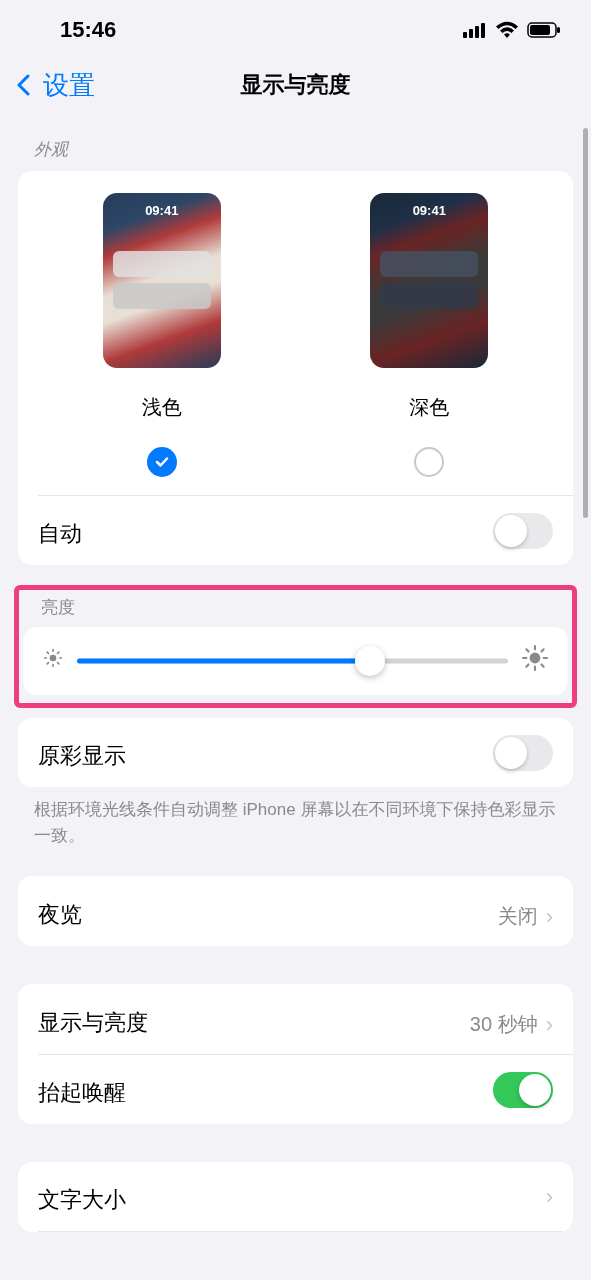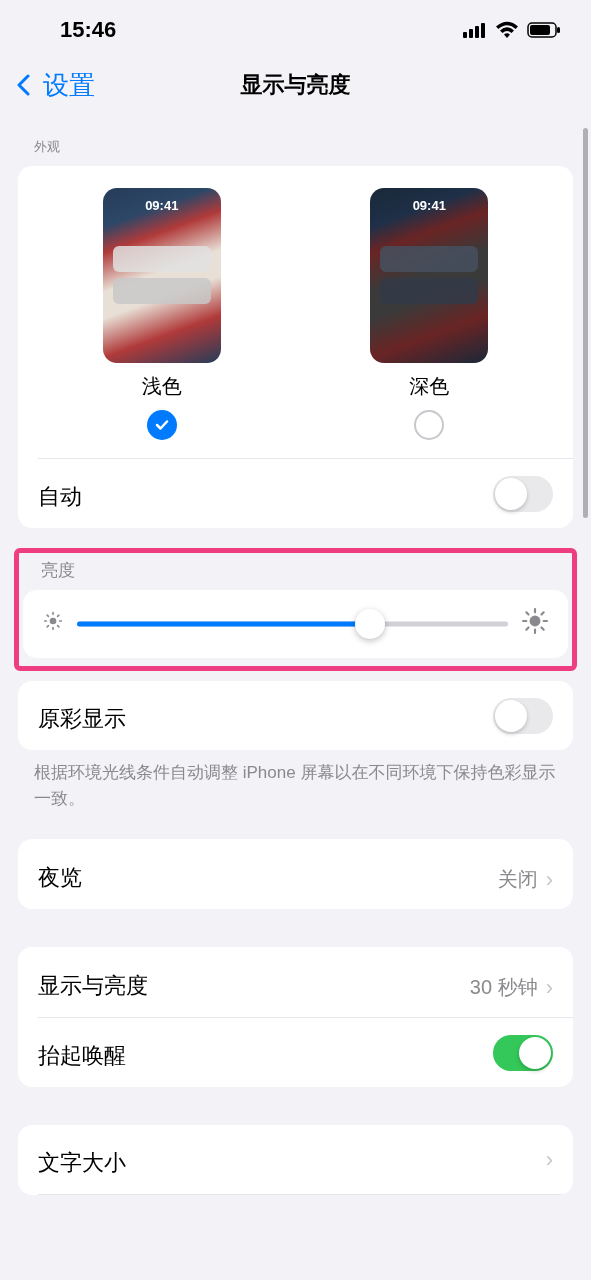--- a/index.html
+++ b/index.html
@@ -25,35 +25,36 @@
       height: 50px;
       display: flex;
       align-items: center;
       position: relative;
       padding: 0 16px;
     }
     .back { color: #007aff; font-size: 26px; display: flex; align-items: center; gap: 13px; }
     .title { position: absolute; left: 50%; transform: translateX(-50%); font-size: 22px; font-weight: 600; }
     .section-header {
       padding: 28px 34px 10px;
-      font-size: 13px;
+      font-size: 17px;
       color: #8a8a8e;
+      font-style: italic;
     }
     .group {
       background: #fff;
       border-radius: 14px;
       margin: 0 18px;
       overflow: hidden;
     }
     .appearance-row {
       display: flex;
       justify-content: space-around;
       padding: 22px 10px 18px;
     }
-    .appearance-option { display: flex; flex-direction: column; align-items: center; gap: 10px; }
+    .appearance-option { display: flex; flex-direction: column; align-items: center; gap: 26px; }
     .phone-preview {
       width: 118px;
       height: 175px;
       border-radius: 14px;
       position: relative;
       overflow: hidden;
     }
     .phone-light { background: linear-gradient(160deg,#263c59 0%,#2d4767 18%,#b03a3a 30%,#e8e0d6 48%,#e8e0d6 60%,#b03a3a 78%,#263c59 100%); }
     .phone-dark { background: linear-gradient(160deg,#1a2838 0%,#1e3048 18%,#6a2424 30%,#3a3a3a 48%,#3a3a3a 60%,#6a2424 78%,#1a2838 100%); }
     .phone-time { color: #fff; font-size: 13px; font-weight: 600; text-align: center; padding-top: 10px; }

